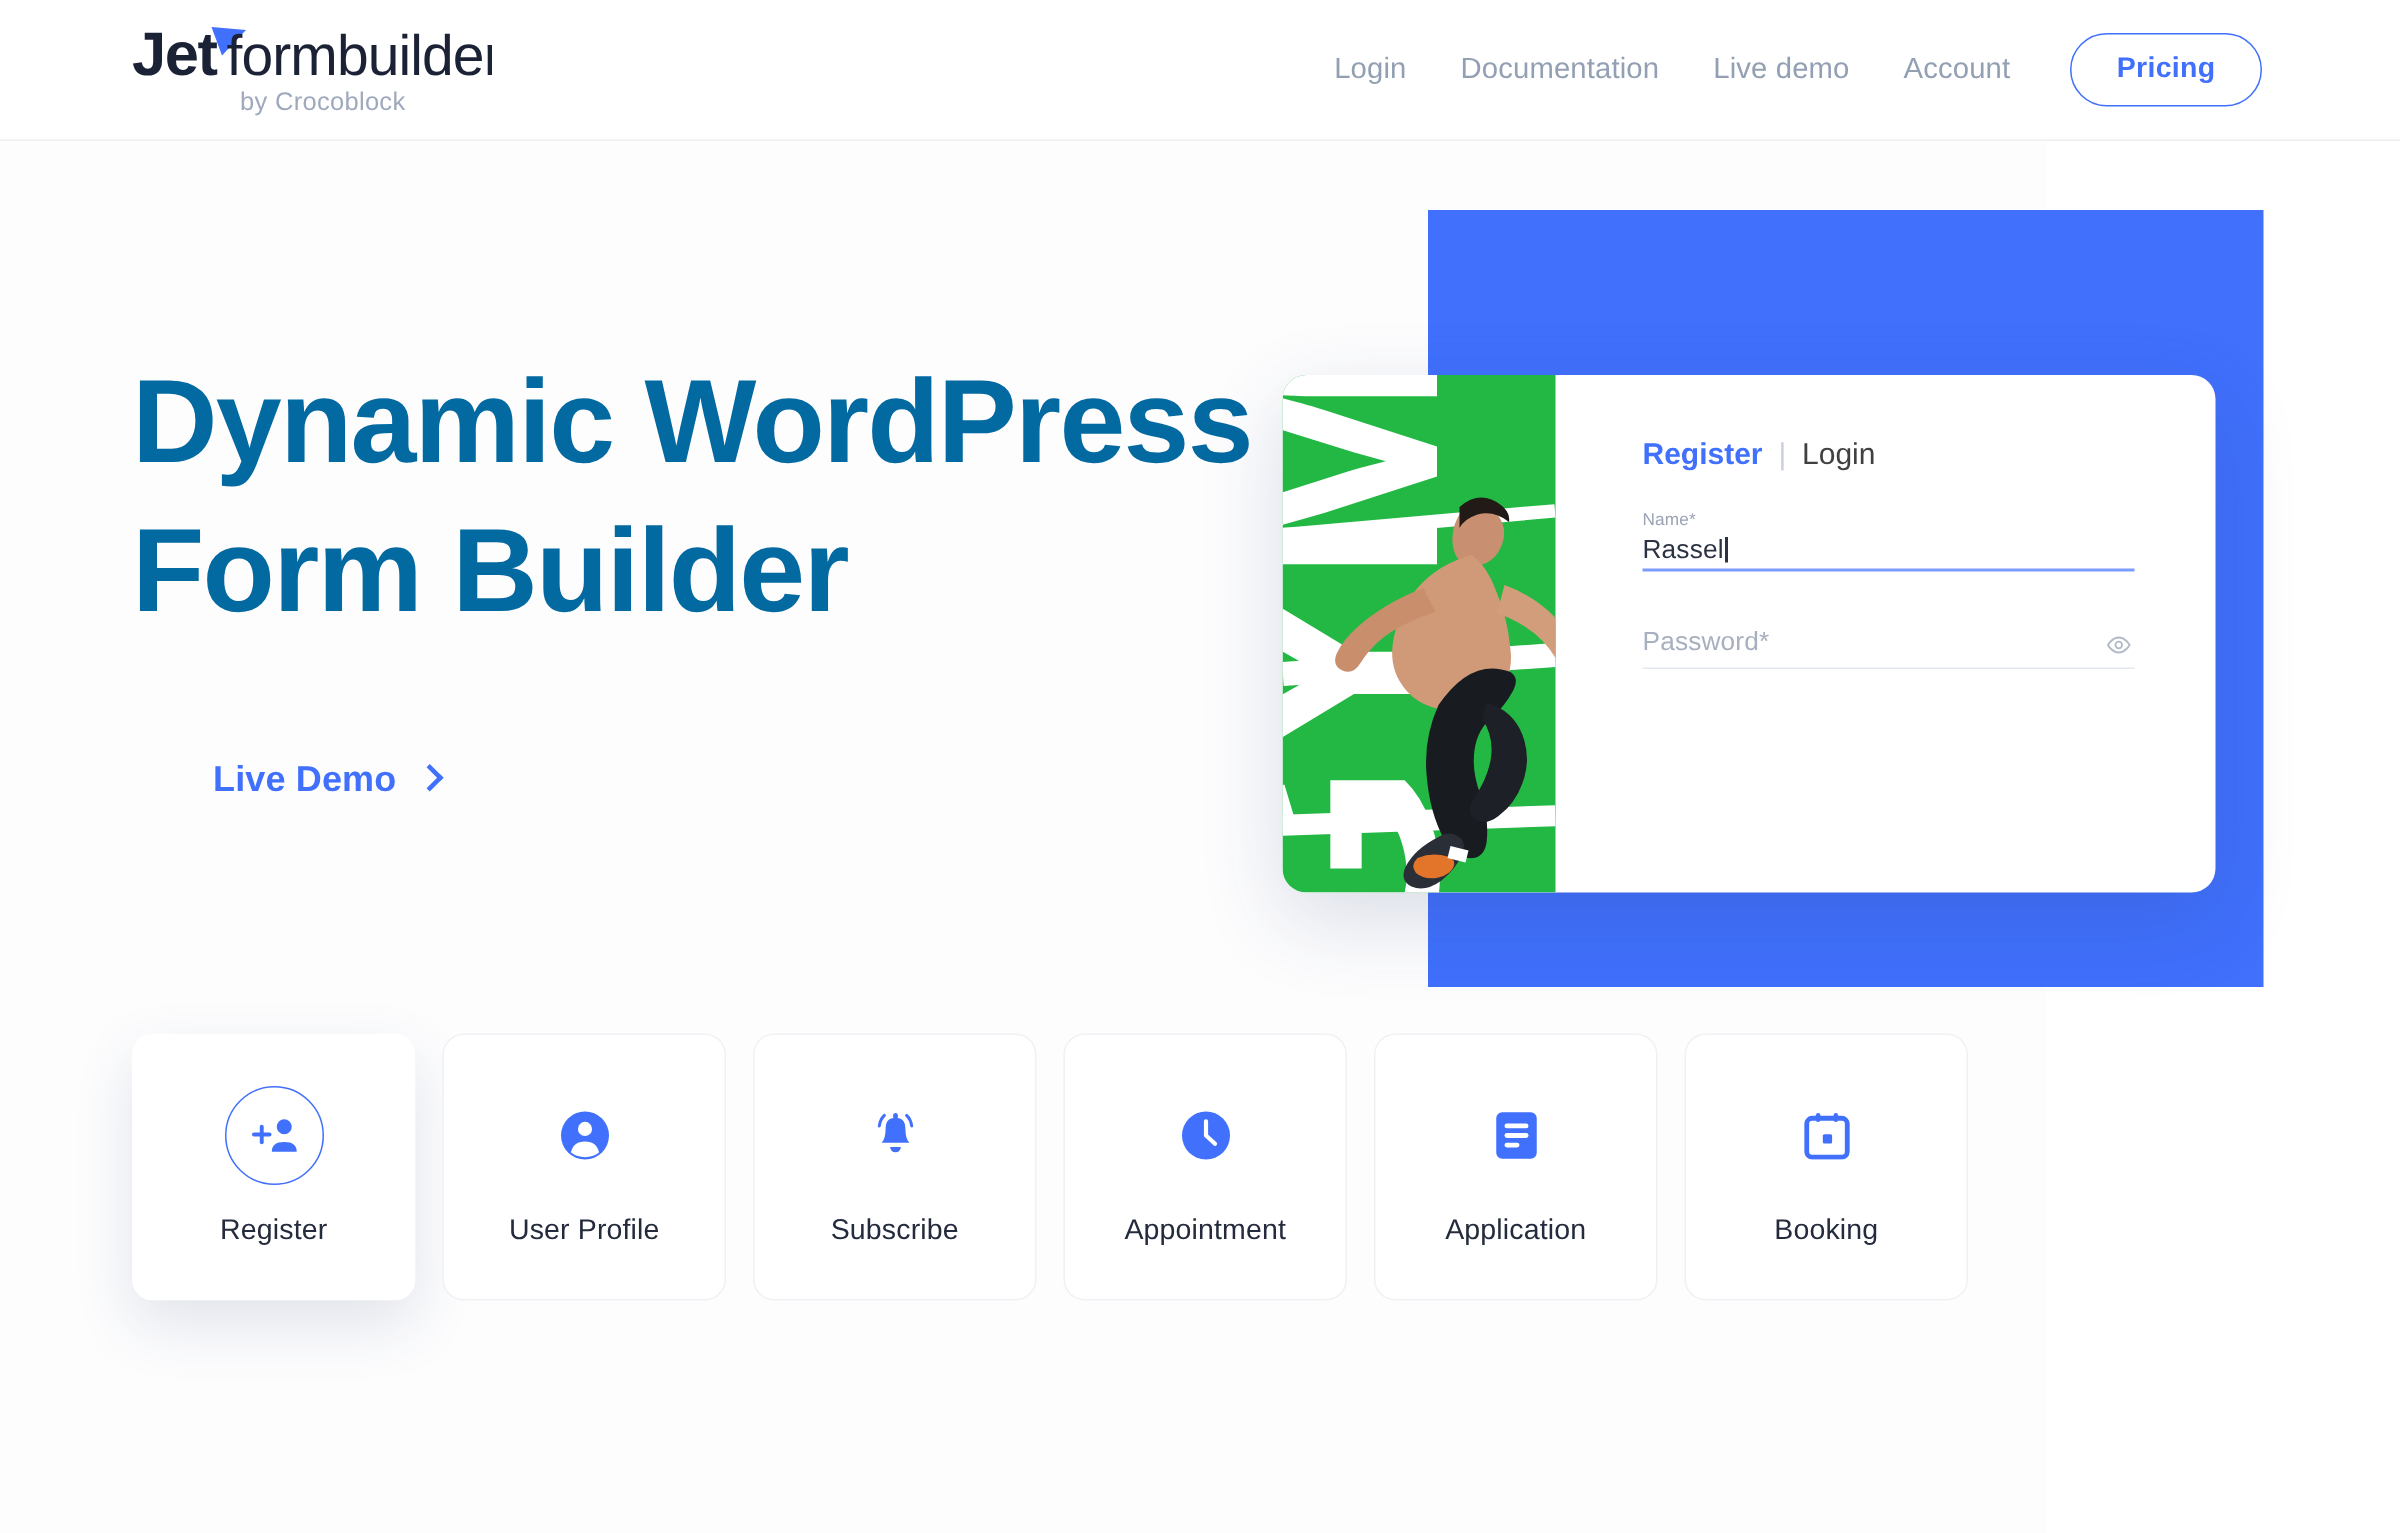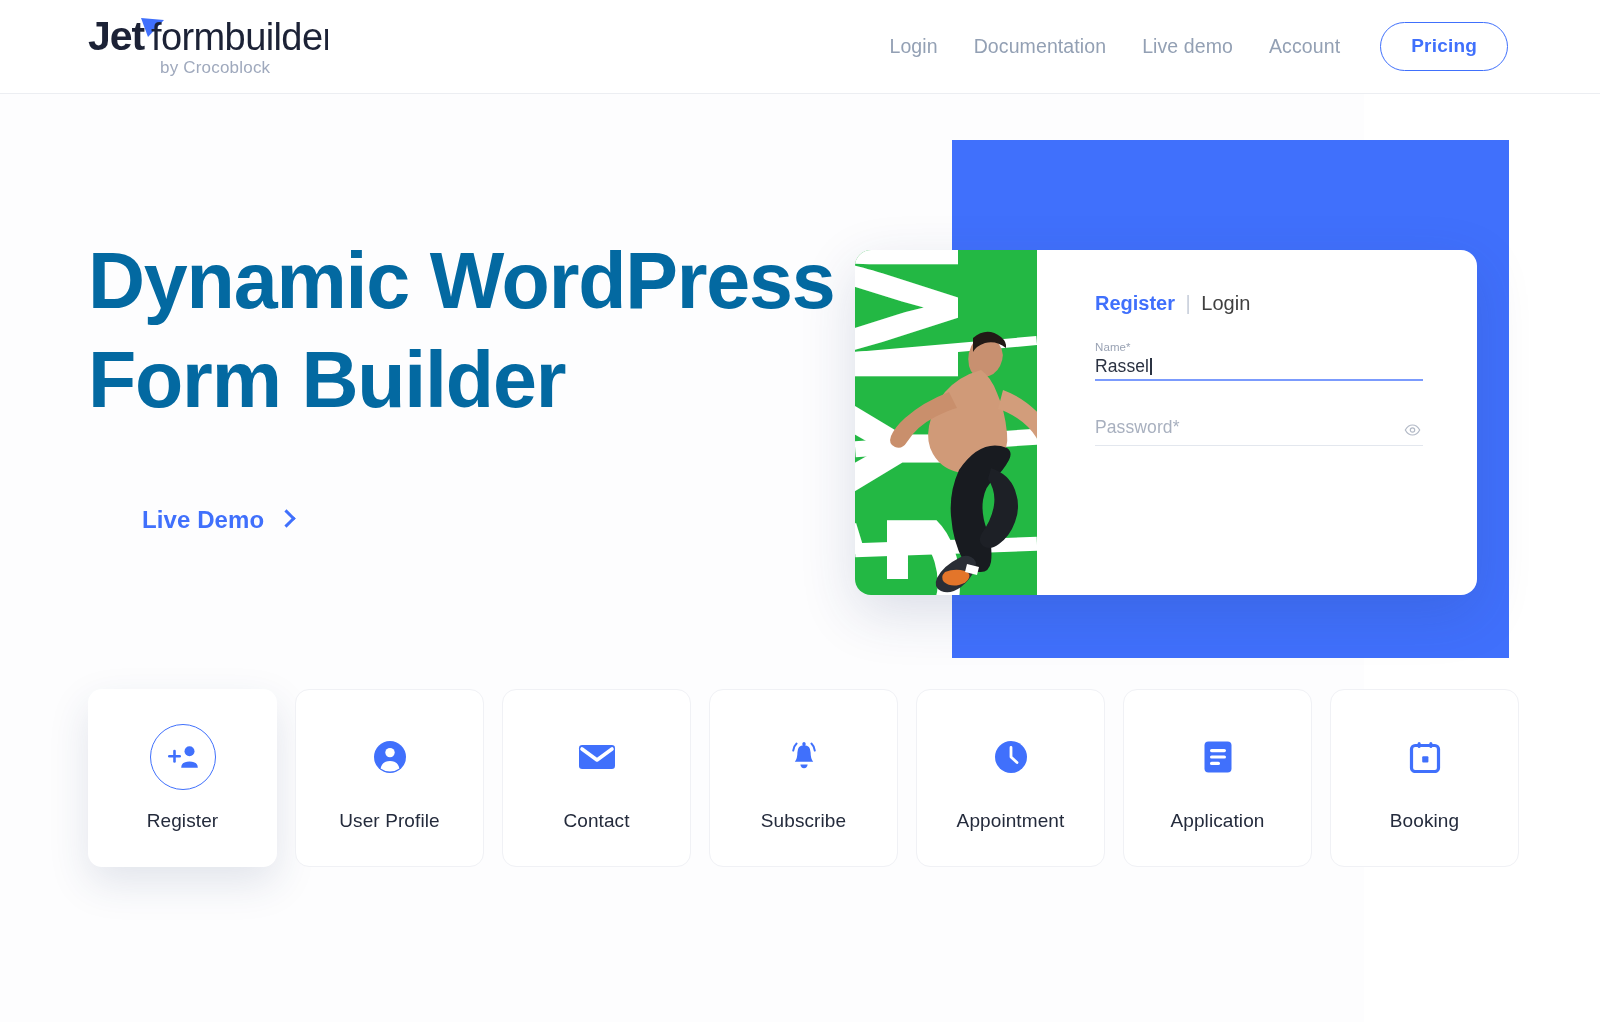--- a/index.html
+++ b/index.html
@@ -263,29 +263,20 @@
       <div class="fcard-icon">
         <svg width="34" height="34" viewBox="0 0 34 34">
           <circle cx="17" cy="17" r="16" fill="#4070fc"></circle>
           <circle cx="17" cy="12.6" r="4.7" fill="#ffffff"></circle>
           <path d="M7.6 28.4 q1.6 -7.4 9.4 -7.4 q7.8 0 9.4 7.4 a16 16 0 0 1 -18.8 0 Z" fill="#ffffff"></path>
         </svg>
       </div>
       <div class="fcard-label">User Profile</div>
     </div>
 
-    <div class="fcard">
-      <div class="fcard-icon">
-        <svg width="38" height="30" viewBox="0 0 38 30">
-          <rect x="1" y="3" width="36" height="24" rx="3.2" fill="#4070fc"></rect>
-          <path d="M4 7 L19 18 L34 7" fill="none" stroke="#ffffff" stroke-width="3.6" stroke-linecap="round" stroke-linejoin="round"></path>
-        </svg>
-      </div>
-      <div class="fcard-label">Contact</div>
-    </div>
 
     <div class="fcard">
       <div class="fcard-icon">
         <svg width="34" height="34" viewBox="0 0 34 34">
           <path d="M17 5.2 q6.6 0 6.6 7.4 q0 6.4 2.6 9.2 H7.8 q2.6 -2.8 2.6 -9.2 q0 -7.4 6.6 -7.4 Z" fill="#4070fc"></path>
           <rect x="15.4" y="2" width="3.2" height="4.2" rx="1.6" fill="#4070fc"></rect>
           <path d="M13.4 24.6 h7.2 q-0.4 3.6 -3.6 3.6 q-3.2 0 -3.6 -3.6 Z" fill="#4070fc"></path>
           <path d="M6.2 10.6 q0.6 -4.4 3.4 -7" fill="none" stroke="#4070fc" stroke-width="2" stroke-linecap="round"></path>
           <path d="M27.8 10.6 q-0.6 -4.4 -3.4 -7" fill="none" stroke="#4070fc" stroke-width="2" stroke-linecap="round"></path>
         </svg>

